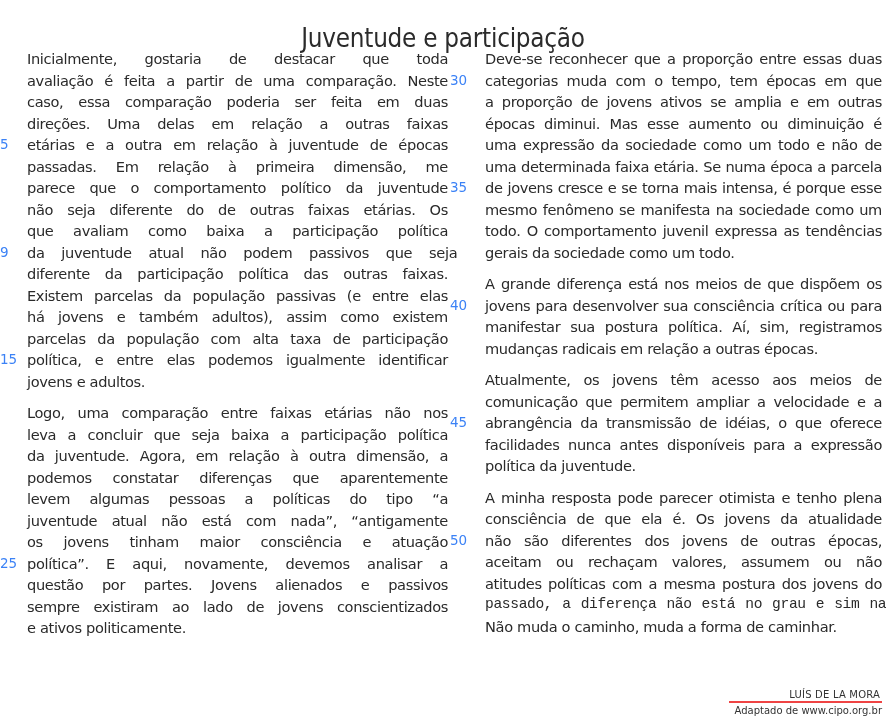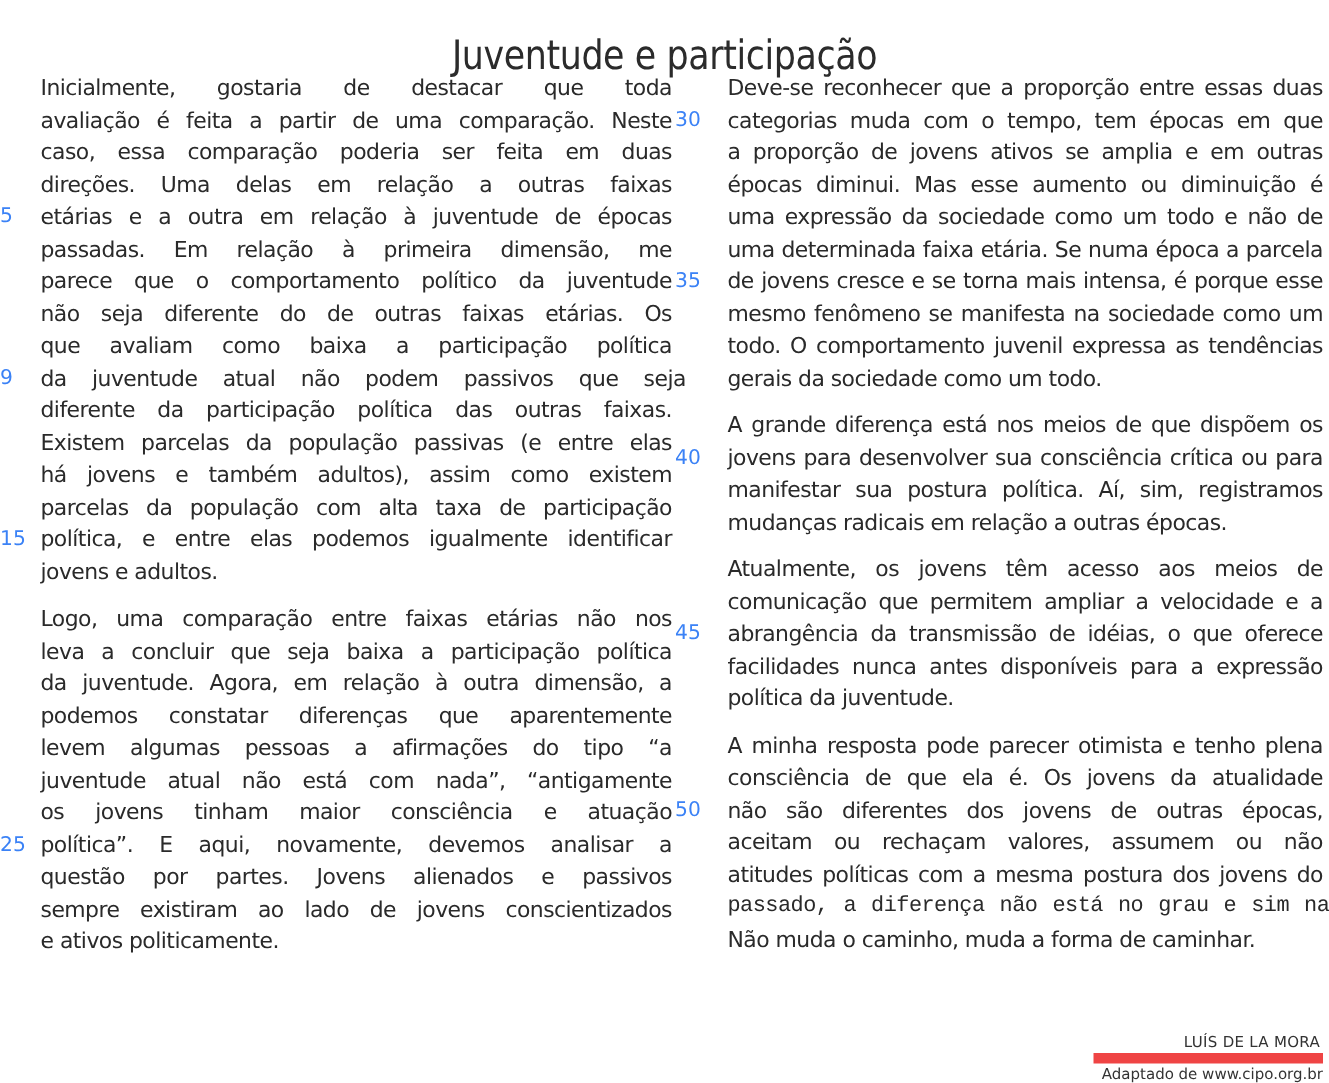--- a/index.html
+++ b/index.html
@@ -15,21 +15,21 @@
   .line { position: relative; height: 21.5px; line-height: 21.5px; font-size: 14.6px;
           white-space: nowrap; text-align: justify; text-align-last: justify;
           letter-spacing: -0.35px; }
   .line.last { text-align-last: left; }
   .lnum { position: absolute; left: -27px; width: 22px; text-align: left;
           font-size: 13.5px; color: #3b82f6; letter-spacing: 0; }
   .col.right .lnum { left: -35px; }
   .txt { display: block; }
   .credits { position: absolute; right: 4px; top: 683px; text-align: right; }
   .author { font-size: 10px; letter-spacing: 0.2px; color: #333;
-            border-bottom: 7px solid #ef4444; padding: 0 2px 1px 60px; display: inline-block; }
+            border-bottom: 2px solid #ef4444; padding: 0 2px 1px 60px; display: inline-block; }
   .source { font-size: 10px; color: #333; margin-top: 2px; }
 </style>
 </head>
 <body>
 
 <h1 class="title">Juventude e participação</h1>
 
 <div class="col left">
     <div class="para">
       <div class="line">
@@ -109,21 +109,21 @@
       <div class="line">
         <span class="lnum"></span>
         <span class="txt" style="display: block; word-spacing: 6.04883px;">da juventude. Agora, em relação à outra dimensão, a</span>
       </div>
       <div class="line">
         <span class="lnum"></span>
         <span class="txt" style="display: block; word-spacing: 16.4766px;">podemos constatar diferenças que aparentemente</span>
       </div>
       <div class="line">
         <span class="lnum"></span>
-        <span class="txt" style="display: block; word-spacing: 12.2902px;">levem algumas pessoas a afirmações do tipo “a</span>
+        <span class="txt" style="display: block; word-spacing: 12.2902px;">levem algumas pessoas a políticas do tipo “a</span>
       </div>
       <div class="line">
         <span class="lnum"></span>
         <span class="txt" style="display: block; word-spacing: 10.1094px;">juventude atual não está com nada”, “antigamente</span>
       </div>
       <div class="line">
         <span class="lnum"></span>
         <span class="txt" style="display: block; word-spacing: 16.3568px;">os jovens tinham maior consciência e atuação</span>
       </div>
       <div class="line">

